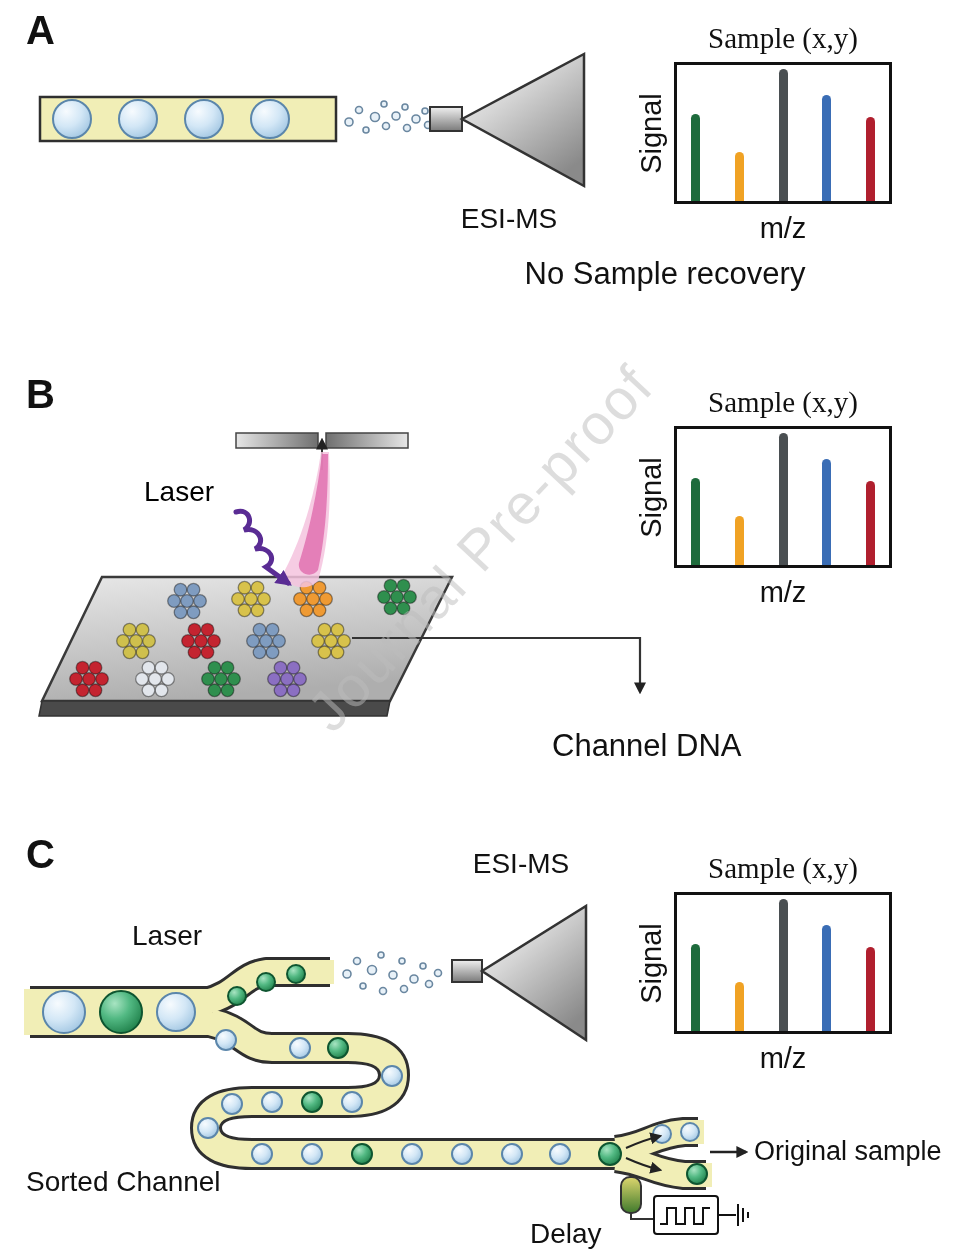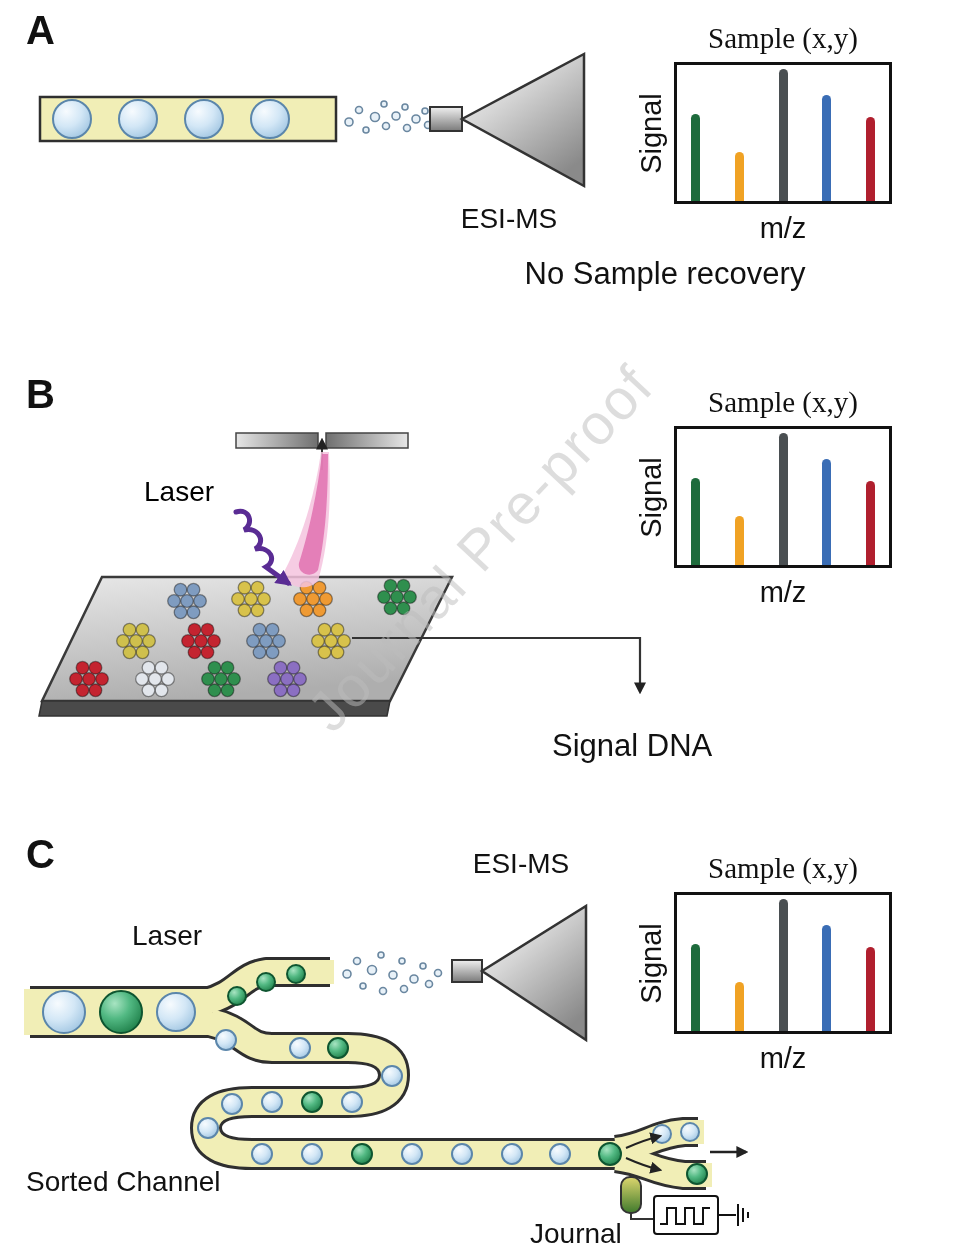--- a/index.html
+++ b/index.html
@@ -233,27 +233,28 @@
     <line x1="710" y1="1152" x2="746" y2="1152" stroke="#222" stroke-width="2.5" marker-end="url(#mBlack)"></line>
   </g>
 </svg>
 
 <div class="txt panel-letter" style="left:26px; top:8px">A</div>
 <div class="txt center" style="left:424px; top:203px; width:170px">ESI-MS</div>
 <div class="txt center" style="left:455px; top:256px; width:420px; font-size:31px">No Sample recovery</div>
 
 <div class="txt panel-letter" style="left:26px; top:372px">B</div>
 <div class="txt purple" style="left:144px; top:476px">Laser</div>
-<div class="txt" style="left:552px; top:728px; font-size:31px">Signal DNA</div>
+<div class="txt" style="left:552px; top:728px; font-size:31px">Channel DNA</div>
 
 <div class="txt panel-letter" style="left:26px; top:832px">C</div>
 <div class="txt center" style="left:446px; top:848px; width:150px">ESI-MS</div>
 <div class="txt" style="left:132px; top:920px">Laser</div>
 <div class="txt" style="left:26px; top:1166px">Sorted Channel</div>
-<div class="txt" style="left:530px; top:1218px">Journal</div>
+<div class="txt" style="left:530px; top:1218px">Delay</div>
+<div class="txt" style="left:754px; top:1136px; font-size:27px">Original sample</div>
 
 <div class="spectrum" style="left:628px; top:22px">
   <div class="sp-title">Sample (x,y)</div>
   <div class="sp-body">
     <div class="sp-ylab">
           <span>Signal</span>
         </div>
     <div class="sp-plot">
           <div class="sp-bar" style="height: 64%; background: rgb(30, 107, 60);"></div>
           <div class="sp-bar" style="height: 36%; background: rgb(240, 162, 36);"></div>

